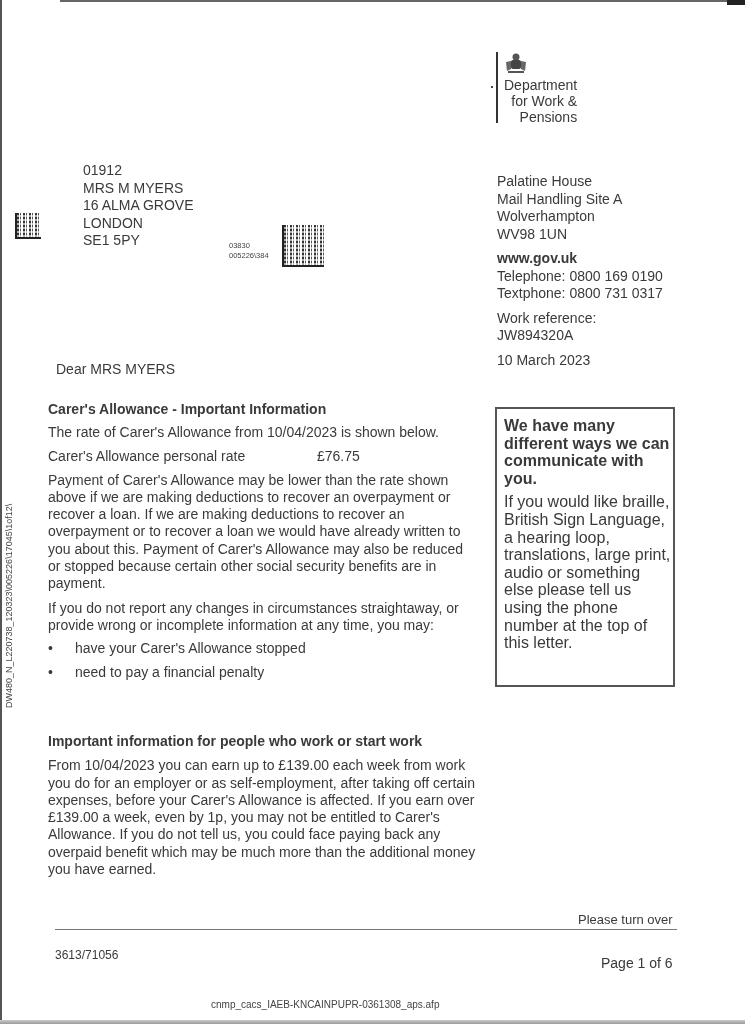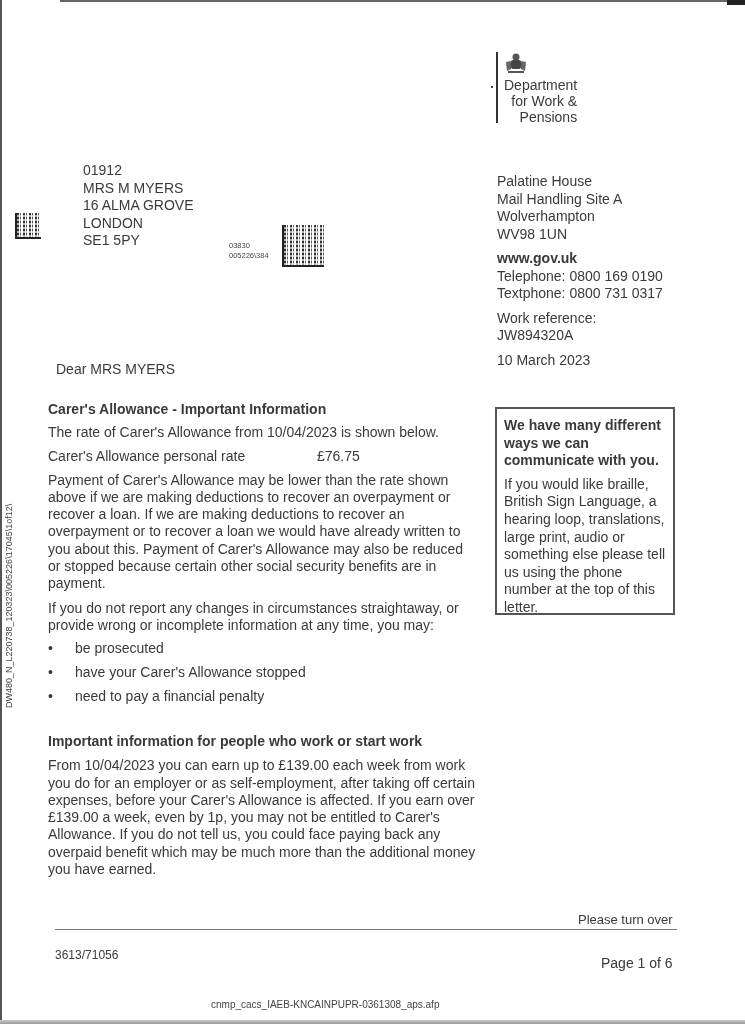--- a/index.html
+++ b/index.html
@@ -37,21 +37,21 @@
   .sender .bold { font-weight: bold; }
 
   .salutation { left: 56px; top: 361px; font-size: 14px; }
   .body { left: 48px; width: 430px; font-size: 14px; line-height: 17.3px; }
   .h { font-weight: bold; }
   .rate-row { position: relative; height: 18px; }
   .rate-row .amount { position: absolute; left: 269px; top: 0; }
   .bullet { position: relative; padding-left: 27px; height: 24px; }
   .bullet::before { content: "•"; position: absolute; left: 0; top: 0; }
 
-  .infobox { left: 495px; top: 407px; width: 180px; height: 208px; border: 2px solid #555; padding: 8px 0 0 7px; box-sizing: border-box; font-size: 14px; line-height: 17.6px; }
+  .infobox { left: 495px; top: 407px; width: 180px; height: 280px; border: 2px solid #555; padding: 8px 0 0 7px; box-sizing: border-box; font-size: 16px; line-height: 17.6px; }
   .infobox .title { font-weight: bold; margin-bottom: 6px; }
 
   .turnover { left: 578px; top: 912px; font-size: 13px; }
   .rule { left: 55px; top: 929px; width: 622px; height: 1px; background: #777; }
   .refnum { left: 55px; top: 948px; font-size: 12px; }
   .pageno { left: 601px; top: 955px; font-size: 14px; }
   .filename { left: 211px; top: 999px; font-size: 10px; color: #444; }
   .vert { left: 4px; top: 708px; transform-origin: left top; transform: rotate(-90deg); font-size: 9px; color: #444; white-space: nowrap; }
 </style>
 </head>
@@ -114,21 +114,20 @@
 
 <div class="abs body" style="top:401px">
   <div class="h" style="margin-bottom:6px">Carer's Allowance - Important Information</div>
   <div style="margin-bottom:6px">The rate of Carer's Allowance from 10/04/2023 is shown below.</div>
   <div class="rate-row" style="margin-bottom:6px">
     <span>Carer's Allowance personal rate</span>
     <span class="amount">£76.75</span>
   </div>
   <div style="margin-bottom:7px">Payment of Carer's Allowance may be lower than the rate shown above if we are making deductions to recover an overpayment or recover a loan. If we are making deductions to recover an overpayment or to recover a loan we would have already written to you about this. Payment of Carer's Allowance may also be reduced or stopped because certain other social security benefits are in payment.</div>
   <div style="margin-bottom:6px">If you do not report any changes in circumstances straightaway, or provide wrong or incomplete information at any time, you may:</div>
-  <div class="bullet"><span>be prosecuted</span></div>
   <div class="bullet"><span>have your Carer's Allowance stopped</span></div>
   <div class="bullet"><span>need to pay a financial penalty</span></div>
 </div>
 
 <div class="abs body" style="top:733px">
   <div class="h" style="margin-bottom:7px">Important information for people who work or start work</div>
   <div>From 10/04/2023 you can earn up to £139.00 each week from work you do for an employer or as self-employment, after taking off certain expenses, before your Carer's Allowance is affected.  If you earn over £139.00 a week, even by 1p, you may not be entitled to Carer's Allowance. If you do not tell us, you could face paying back any overpaid benefit which may be much more than the additional money you have earned.</div>
 </div>
 
 <div class="abs infobox">

